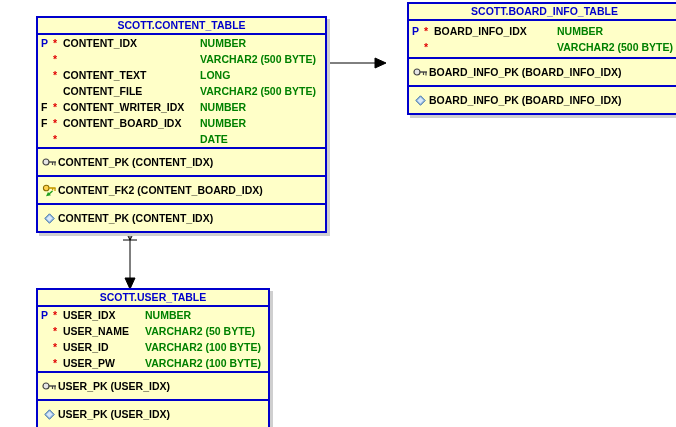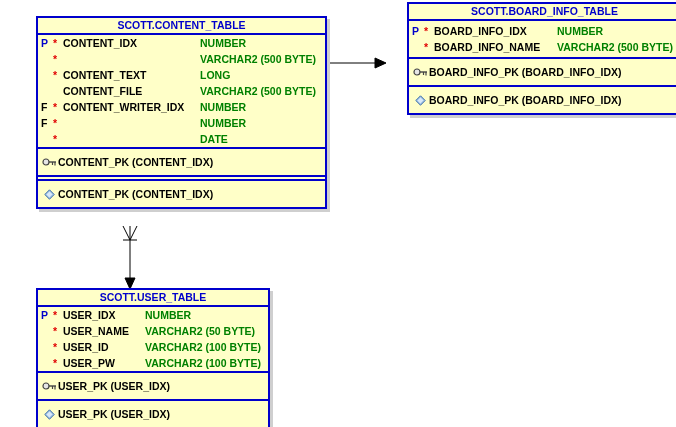--- a/index.html
+++ b/index.html
@@ -85,20 +85,21 @@
       </div>
       <div class="crow">
         <span class="flag">F</span>
         <span class="star">*</span>
         <span class="cname">CONTENT_WRITER_IDX</span>
         <span class="ctype">NUMBER</span>
       </div>
       <div class="crow">
         <span class="flag">F</span>
         <span class="star">*</span>
+        <span class="cname">CONTENT_BOARD_IDX</span>
         <span class="ctype">NUMBER</span>
       </div>
       <div class="crow">
         <span class="flag"></span>
         <span class="star">*</span>
         <span class="ctype">DATE</span>
       </div>
     </div>
     <div class="sec keys">
       <div class="krow">
@@ -107,20 +108,33 @@
               <circle cx="4" cy="5" r="3" fill="#E6E6E6" stroke="#444" stroke-width="1.2"></circle>
               <line x1="7" y1="5" x2="14" y2="5" stroke="#444" stroke-width="1.4"></line>
               <line x1="10.5" y1="5" x2="10.5" y2="8" stroke="#444" stroke-width="1.2"></line>
               <line x1="13" y1="5" x2="13" y2="8.5" stroke="#444" stroke-width="1.2"></line>
             </svg>
         </span>
         <span class="ktxt">CONTENT_PK (CONTENT_IDX)</span>
       </div>
     </div>
     <div class="sec keys">
+      <div class="krow">
+        <span class="icn">
+          <svg width="15" height="13" viewBox="0 0 15 13">
+              <circle cx="4.2" cy="4" r="2.8" fill="#FFD24D" stroke="#8A6D00" stroke-width="1.1"></circle>
+              <line x1="6.8" y1="4" x2="13.6" y2="4" stroke="#C79B00" stroke-width="1.6"></line>
+              <line x1="10.6" y1="4" x2="10.6" y2="6.4" stroke="#C79B00" stroke-width="1.3"></line>
+              <line x1="13" y1="4" x2="13" y2="7" stroke="#C79B00" stroke-width="1.3"></line>
+              <path d="M10.5 7 L7 10" stroke="#21A121" stroke-width="1.5" fill="none"></path>
+              <polygon points="4,12.3 9,11.2 6,8" fill="#21A121"></polygon>
+            </svg>
+        </span>
+        <span class="ktxt">CONTENT_FK2 (CONTENT_BOARD_IDX)</span>
+      </div>
     </div>
     <div class="sec keys last">
       <div class="krow">
         <span class="icn">
           <svg width="11" height="11" viewBox="0 0 11 11">
               <polygon points="5.5,0.8 10.2,5.5 5.5,10.2 0.8,5.5" fill="#9FC2E6" stroke="#3E6FA8" stroke-width="1"></polygon>
               <polygon points="5.5,2.4 8.4,5.3 5.3,8.4 2.5,5.5" fill="#D9E9F9"></polygon>
             </svg>
         </span>
         <span class="ktxt">CONTENT_PK (CONTENT_IDX)</span>
@@ -133,21 +147,20 @@
     <div class="sec cols">
       <div class="crow">
         <span class="flag f-p">P</span>
         <span class="star">*</span>
         <span class="cname">BOARD_INFO_IDX</span>
         <span class="ctype">NUMBER</span>
       </div>
       <div class="crow">
         <span class="flag"></span>
         <span class="star">*</span>
-        <span class="cname">BOARD_INFO_NAME</span>
         <span class="ctype">VARCHAR2 (500 BYTE)</span>
       </div>
     </div>
     <div class="sec keys">
       <div class="krow">
         <span class="icn">
           <svg width="15" height="10" viewBox="0 0 15 10">
               <circle cx="4" cy="5" r="3" fill="#E6E6E6" stroke="#444" stroke-width="1.2"></circle>
               <line x1="7" y1="5" x2="14" y2="5" stroke="#444" stroke-width="1.4"></line>
               <line x1="10.5" y1="5" x2="10.5" y2="8" stroke="#444" stroke-width="1.2"></line>

